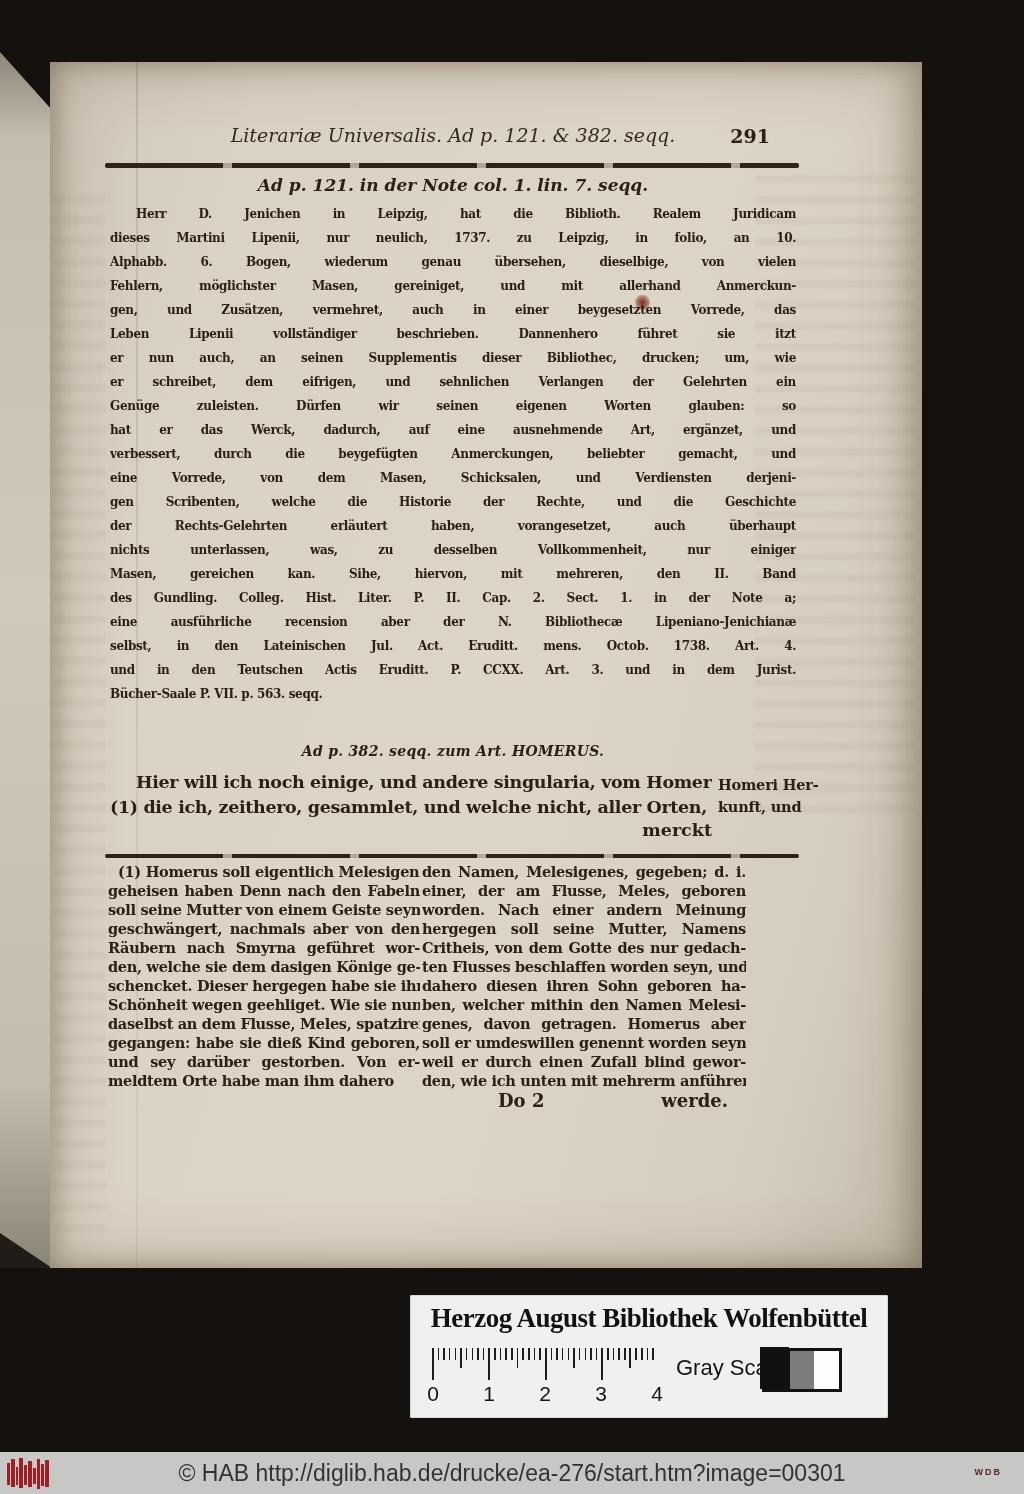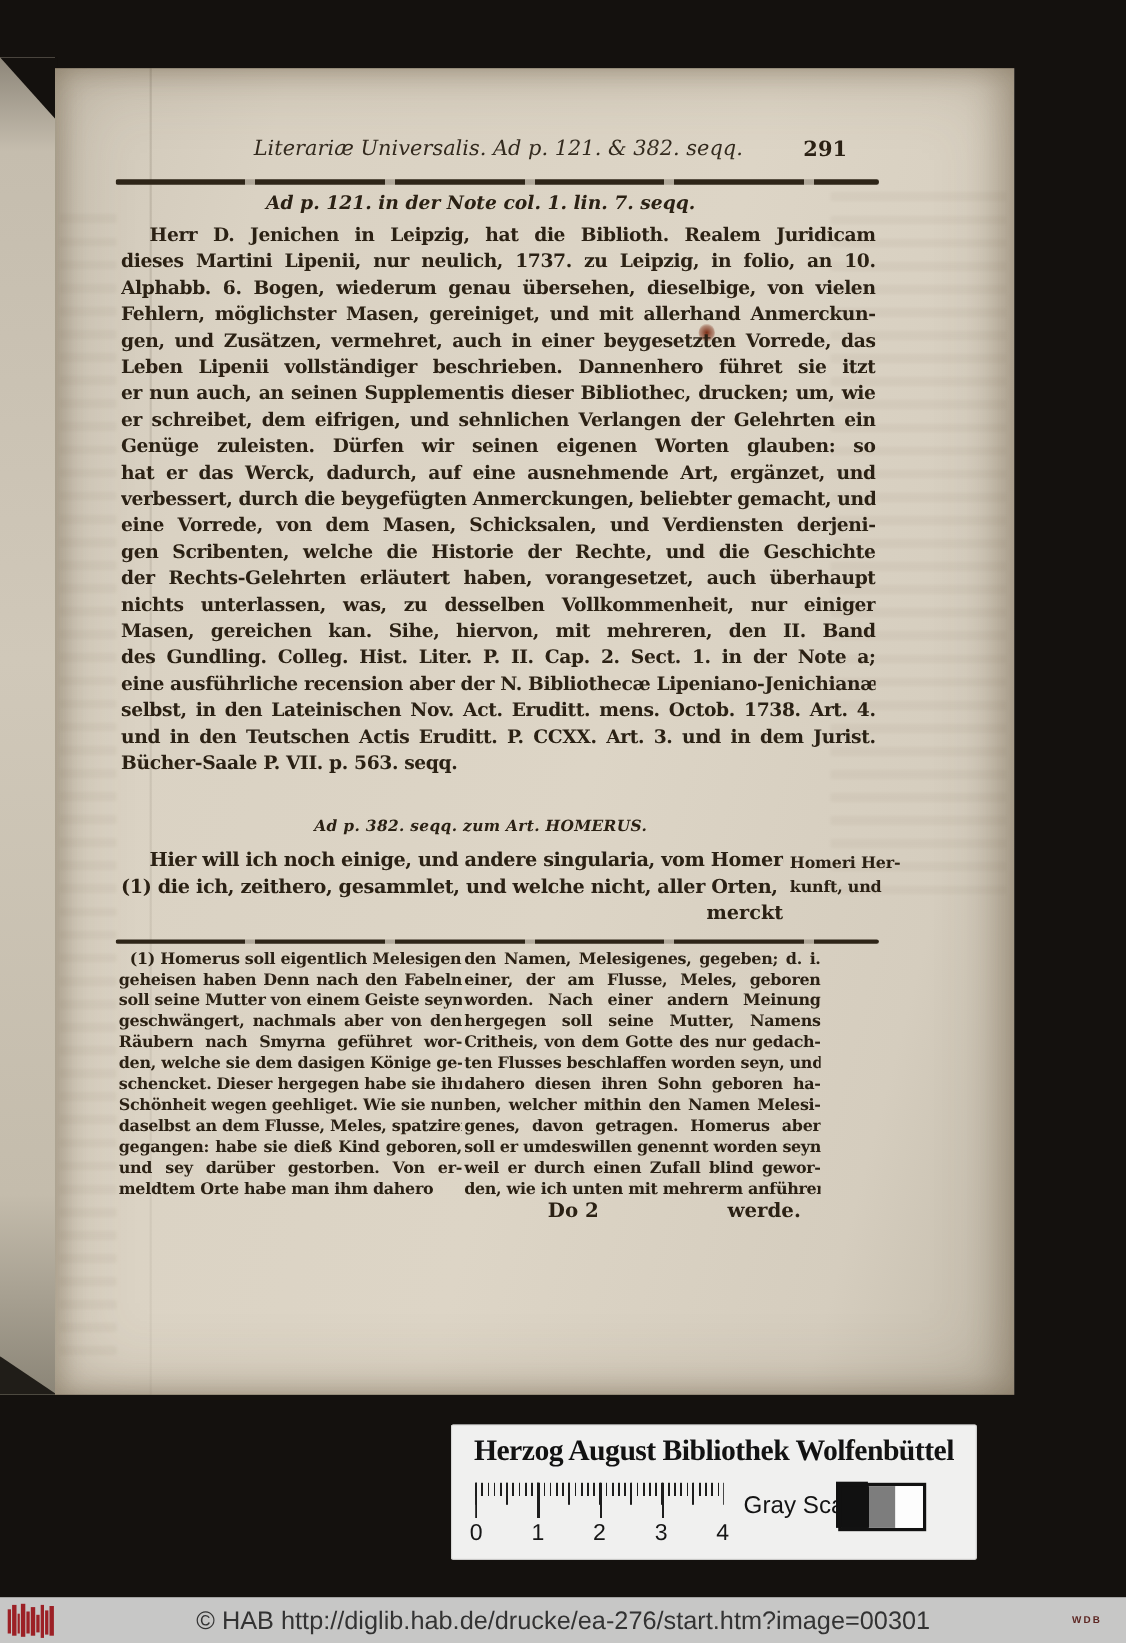--- a/index.html
+++ b/index.html
@@ -26,26 +26,26 @@
   .stain{position:absolute;left:585px;top:232px;width:15px;height:17px;border-radius:50%;
     background:radial-gradient(circle,#7c2e16 0%,rgba(124,46,22,.45) 55%,transparent 75%);}
   
   .running-row{position:absolute;left:60px;top:62px;width:686px;height:26px;}
   .running-title{width:100%;text-align:center;font-style:italic;font-size:19px;color:#332a1e;}
   .page-number{position:absolute;right:26px;top:1px;font-size:19px;font-weight:700;color:#2b2114;}
   .rule{position:absolute;left:55px;width:694px;height:5px;border-radius:2px;
     background:repeating-linear-gradient(90deg,#2e2518 0 118px,rgba(46,37,24,.25) 118px 127px);}
   .rule1{top:101px;}
   .rule-fn{top:792px;height:4px;}
-  .sec-heading{position:absolute;left:44px;width:686px;text-align:center;font-weight:700;}
+  .sec-heading{position:absolute;left:60px;width:686px;text-align:center;font-weight:700;}
   .h1{top:113px;font-size:17px;font-style:italic;}
   .h2{top:681px;font-size:14px;font-style:italic;letter-spacing:.3px;}
   
   .body-lines{position:absolute;left:60px;top:140px;width:686px;font-weight:700;
-    font-size:17px;letter-spacing:-0.35px;}
+    font-size:12px;letter-spacing:-0.35px;}
   .body-lines .line{height:24px;line-height:24px;white-space:nowrap;text-align:justify;
     text-align-last:justify;overflow:hidden;}
   .body-lines .line:first-child{text-indent:26px;}
   .body-lines .line:last-child{text-align-last:left;}
   .para2{position:absolute;left:60px;top:708px;width:602px;font-weight:700;
     font-size:17.5px;letter-spacing:-0.35px;}
   .para2 .line{height:25px;line-height:25px;white-space:nowrap;text-align:justify;
     text-align-last:justify;overflow:hidden;}
   .para2 .line:first-child{text-indent:26px;text-align-last:left;}
   .catchword{position:absolute;left:60px;top:758px;width:602px;text-align:right;
@@ -145,21 +145,21 @@
         <div class="line">Genüge zuleisten.  Dürfen wir seinen eigenen Worten glauben: so</div>
         <div class="line">hat er das Werck, dadurch, auf eine ausnehmende Art, ergänzet, und</div>
         <div class="line">verbessert, durch die beygefügten Anmerckungen, beliebter gemacht, und</div>
         <div class="line">eine Vorrede, von dem Masen, Schicksalen, und Verdiensten derjeni-</div>
         <div class="line">gen Scribenten, welche die Historie der Rechte, und die Geschichte</div>
         <div class="line">der Rechts-Gelehrten erläutert haben, vorangesetzet, auch überhaupt</div>
         <div class="line">nichts unterlassen, was, zu desselben Vollkommenheit, nur einiger</div>
         <div class="line">Masen, gereichen kan.  Sihe, hiervon, mit mehreren, den II. Band</div>
         <div class="line">des Gundling. Colleg. Hist. Liter. P. II. Cap. 2. Sect. 1. in der Note a;</div>
         <div class="line">eine ausführliche recension aber der N. Bibliothecæ Lipeniano-Jenichianæ</div>
-        <div class="line">selbst, in den Lateinischen Nov. Act. Eruditt. mens. Octob. 1738. Art. 4.</div>
+        <div class="line">selbst, in den Lateinischen Jul. Act. Eruditt. mens. Octob. 1738. Art. 4.</div>
         <div class="line">und in den Teutschen Actis Eruditt. P. CCXX. Art. 3. und in dem Jurist.</div>
         <div class="line">Bücher-Saale P. VII. p. 563. seqq.</div>
       </div>
 
     <div class="sec-heading h2">Ad p. 382. seqq. zum Art. HOMERUS.</div>
 
     <div class="para2">
         <div class="line">Hier will ich noch einige, und andere singularia, vom Homero,</div>
         <div class="line">(1) die ich, zeithero, gesammlet, und welche nicht, aller Orten, ange-</div>
       </div>

